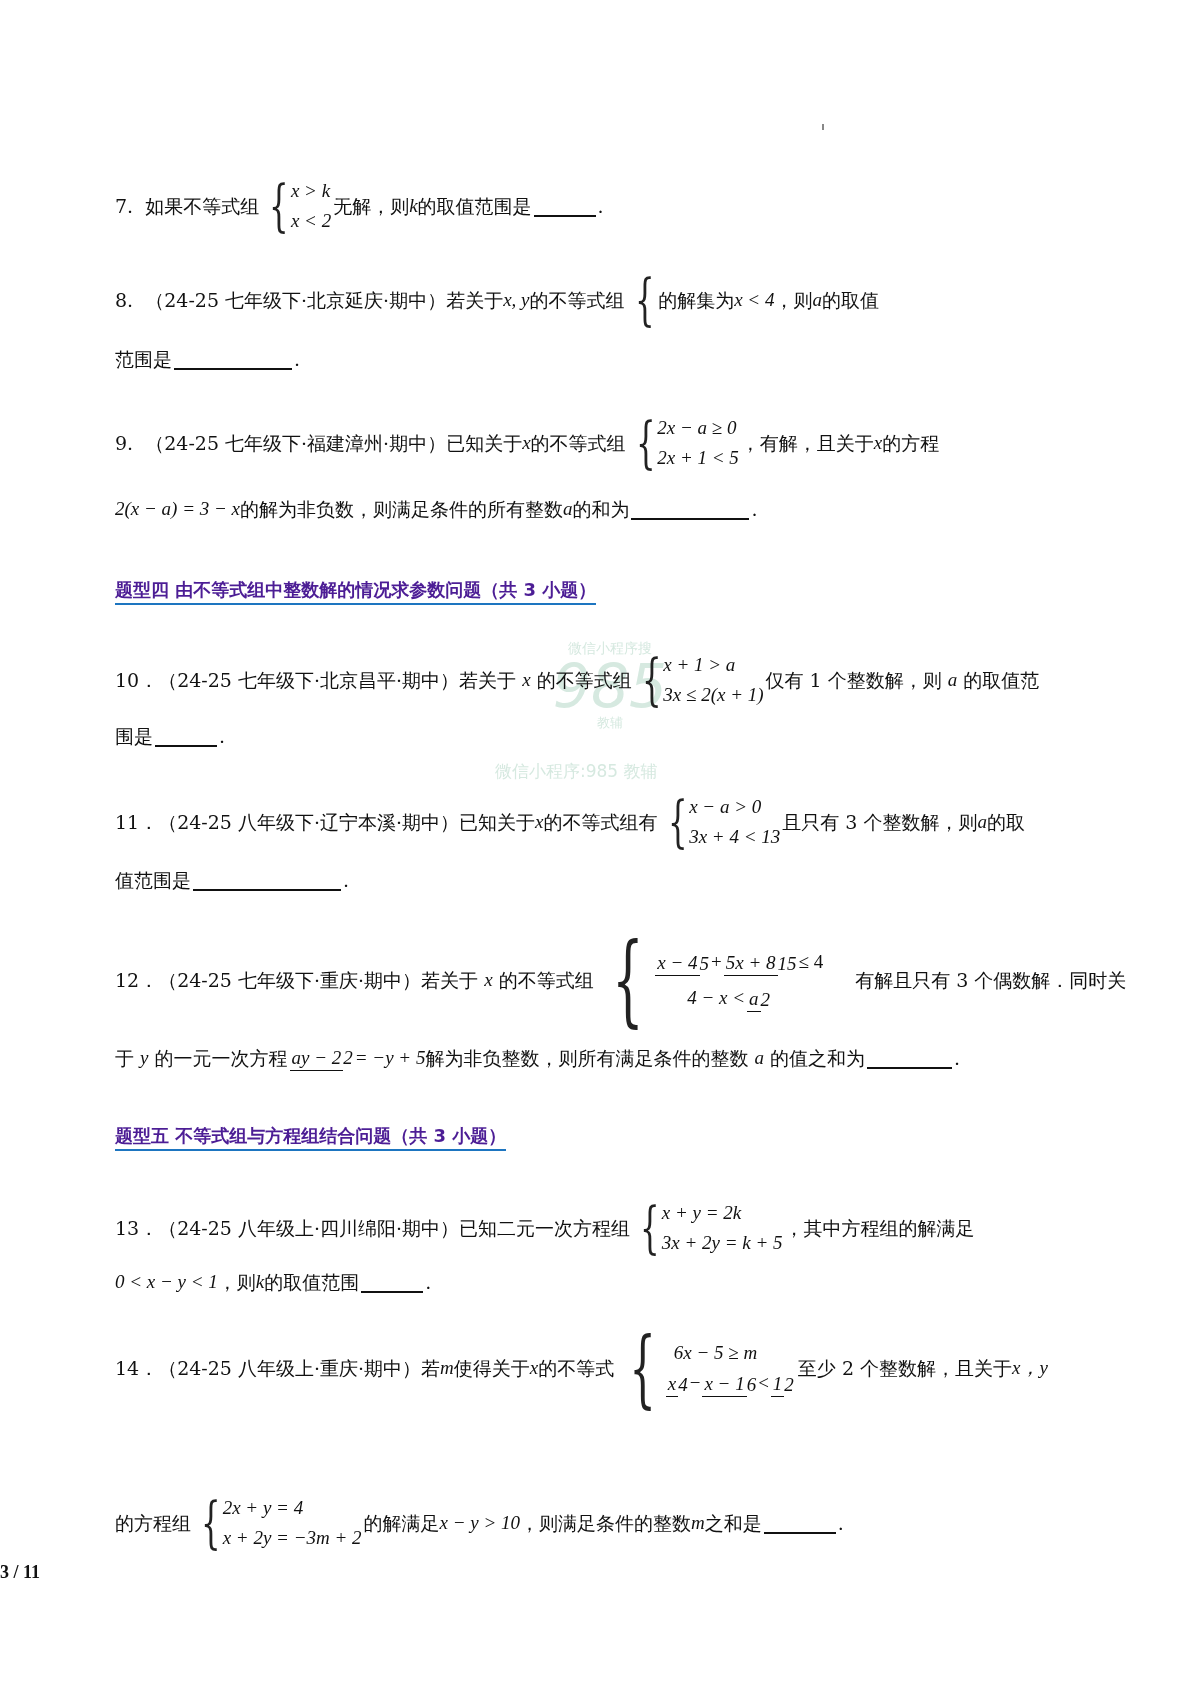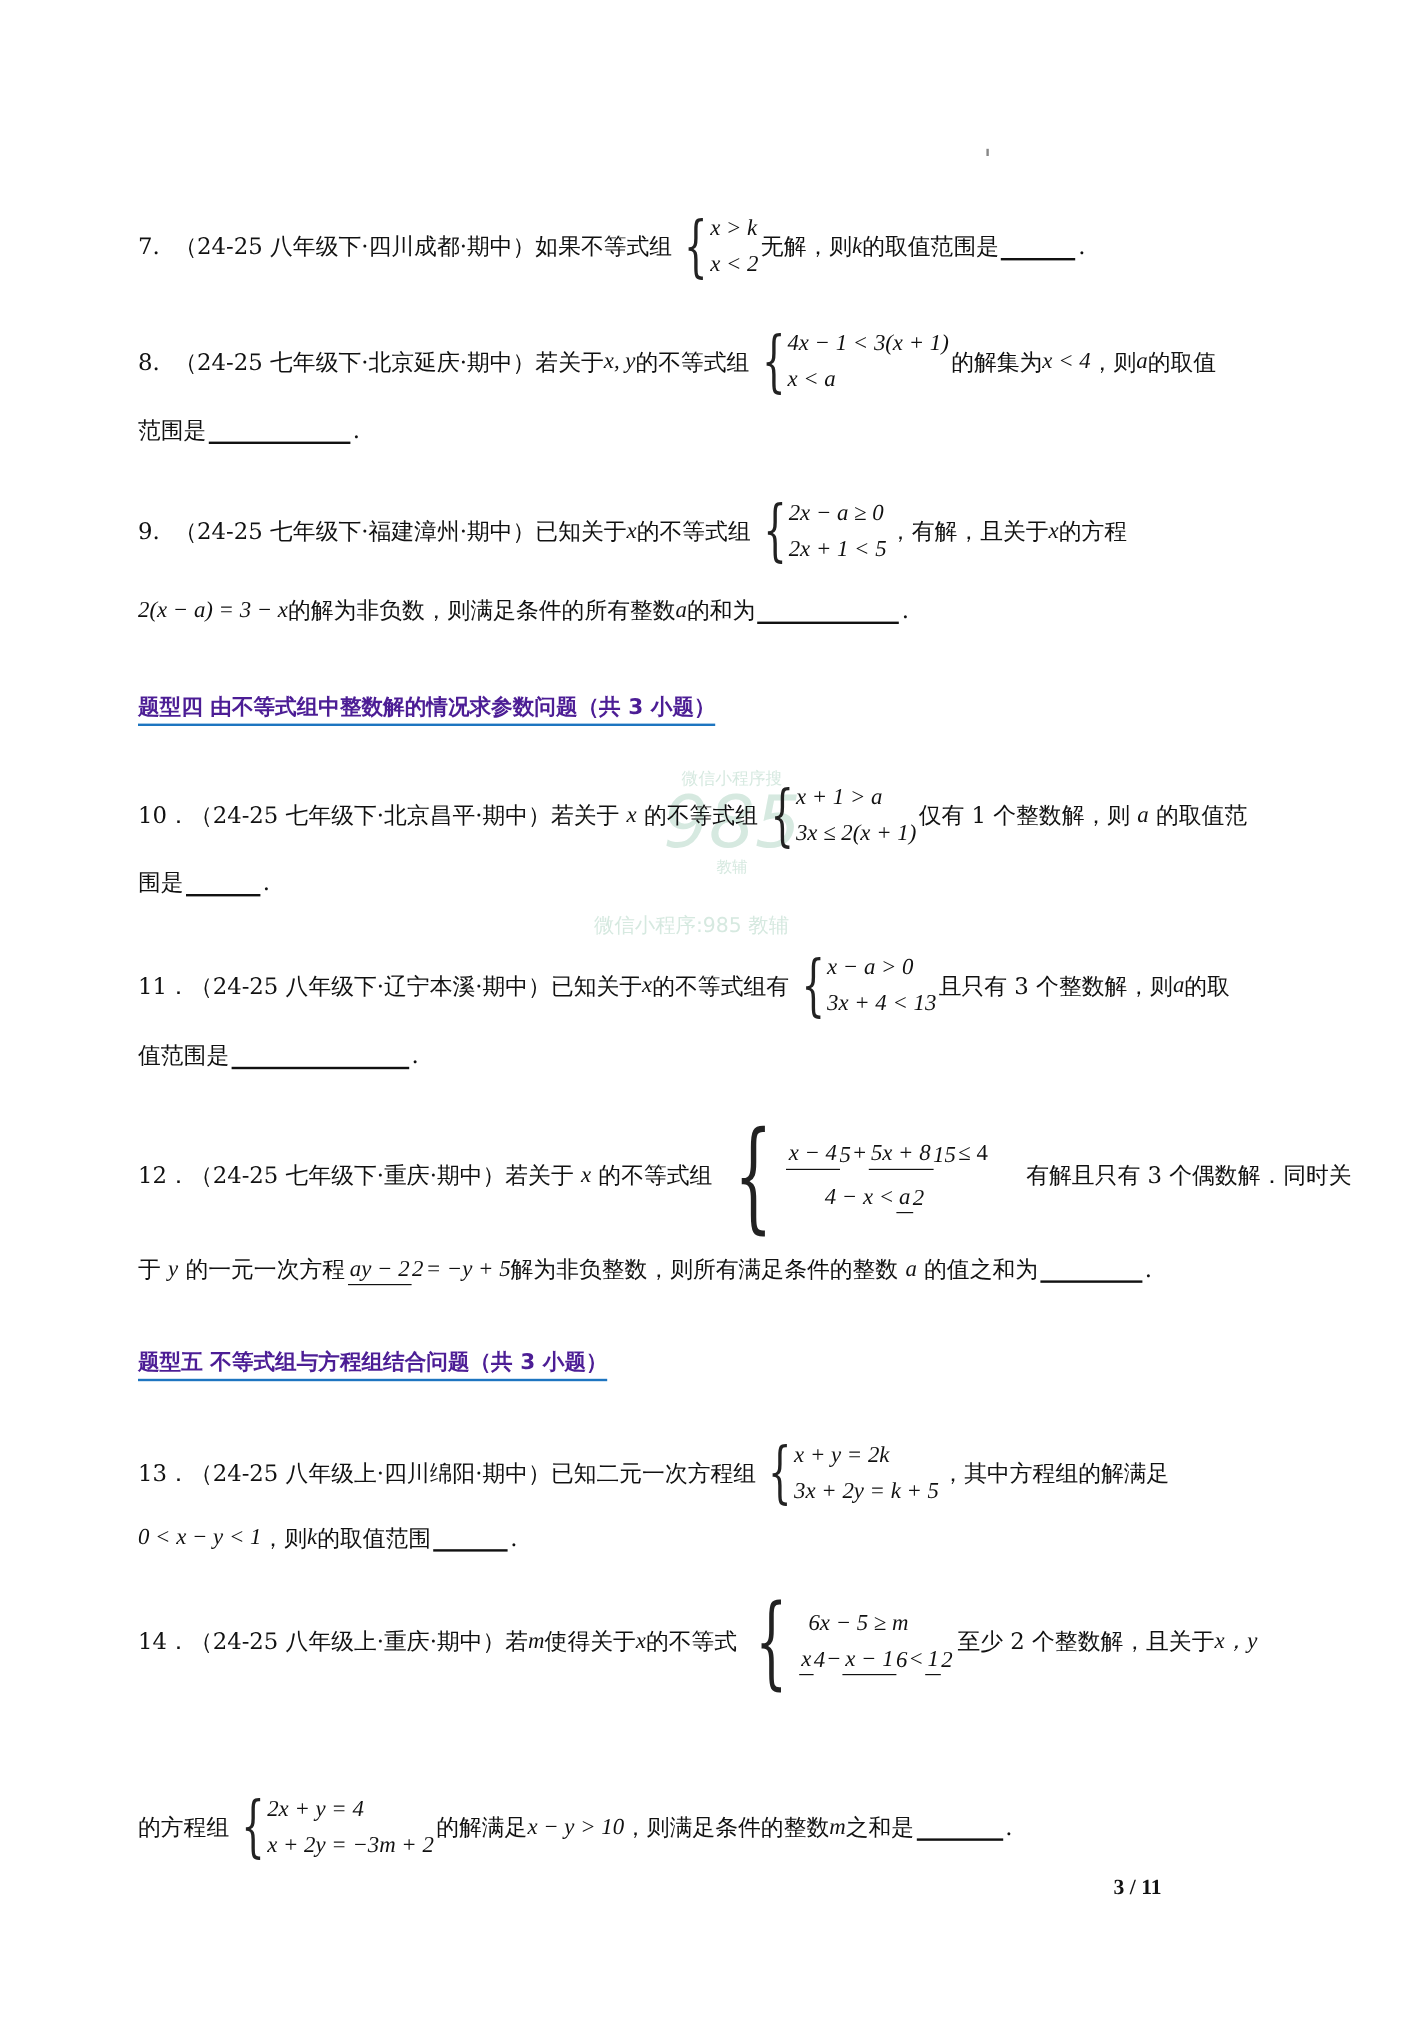--- a/index.html
+++ b/index.html
@@ -12,41 +12,40 @@
   .sys { display:inline-flex; align-items:center; margin:0 2px; }
   .brace { font-size:56px; line-height:56px; font-weight:100; transform:scaleX(0.55); margin-right:-6px; color:#222; font-family:"DejaVu Serif",serif;}
   .brace.tall { font-size:100px; line-height:100px; transform:scaleX(0.5); }
   .rows { display:flex; flex-direction:column; justify-content:space-between; font-family:"Liberation Serif",serif; font-size:19px; }
   .rows .r { line-height:30px; white-space:nowrap; }
   .frac { display:inline-flex; flex-direction:row; align-items:center; vertical-align:middle; margin:0 2px; font-family:"Liberation Serif",serif; }
   .frac .n { border-bottom:1.5px solid #111; padding:0 2px; line-height:24px; }
   .frac .d { line-height:24px; }
   .section { position:absolute; left:115px; font-family:"DejaVu Sans","Liberation Sans",sans-serif; font-weight:bold;
              color:#4c1d95; font-size:18px; border-bottom:2px solid #1d75c0; padding-bottom:1px; line-height:24px; }
-  .pageno { position:absolute; top:1562px; left:0; width:968px; text-align:right; font-weight:bold; font-size:18px; font-family:"Liberation Serif",serif; }
+  .pageno { position:absolute; top:1562px; left:0; width:968px; text-align:left; font-weight:bold; font-size:18px; font-family:"Liberation Serif",serif; }
   .wm { position:absolute; color:#d6e9e0; font-family:"DejaVu Sans",sans-serif; }
   .tick { position:absolute; left:822px; top:124px; width:2px; height:6px; background:#888; }
 </style>
 </head>
 <body>
 
 <div class="page">
 
   <div class="tick"></div>
 
   <div class="wm" style="left:510px;top:640px;width:200px;height:120px;text-align:center;">
     <div style="font-size:14px;">微信小程序搜</div>
     <div style="font-size:60px;font-style:italic;line-height:56px;">985</div>
     <div style="font-size:13px;">教辅</div>
   </div>
   <div class="wm" style="left:495px;top:760px;font-size:17px;">微信小程序:985 教辅</div>
 
   <div class="line" style="top:176px;">
     <span>7.</span>&nbsp;&nbsp;
-    <span>（24-25 八年级下·四川成都·期中）</span>
     <span>如果不等式组</span>
     <span class="sys">
       <span class="brace">{</span>
       <span class="rows">
           <span class="r it">x &gt; k</span>
           <span class="r it">x &lt; 2</span>
         </span>
     </span>
     <span>无解，则</span>
     <span class="it">k</span>
@@ -55,24 +54,20 @@
   </div>
 
   <div class="line" style="top:272px;">
     <span>8.</span>&nbsp;&nbsp;
     <span>（24-25 七年级下·北京延庆·期中）</span>
     <span>若关于</span>
     <span class="it">x, y</span>
     <span>的不等式组</span>
     <span class="sys">
       <span class="brace">{</span>
-      <span class="rows">
-          <span class="r it">4x − 1 &lt; 3(x + 1)</span>
-          <span class="r it">x &lt; a</span>
-        </span>
     </span>
     <span>的解集为</span>
     <span class="it">x &lt; 4</span>
     <span>，则</span>
     <span class="it">a</span>
     <span>的取值</span>
   </div>
   <div class="line" style="top:345px;">
     <span>范围是</span>
     <span class="blank" style="width:118px;"></span>

